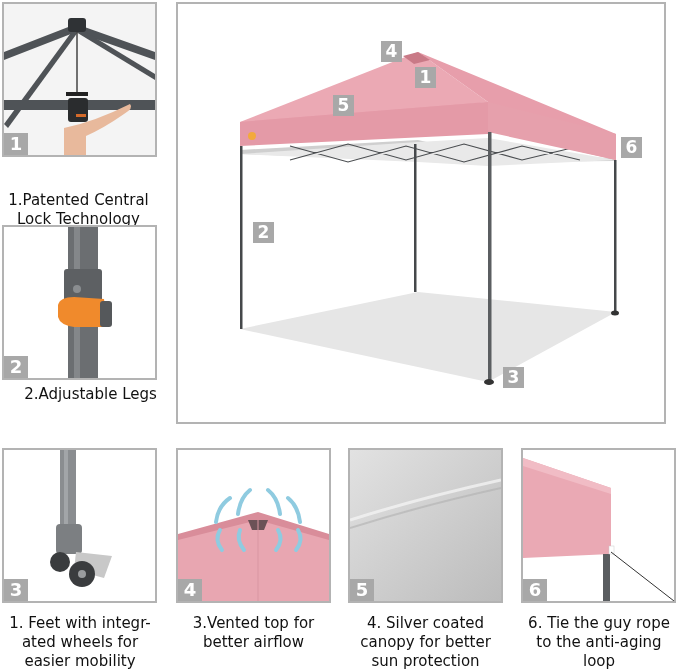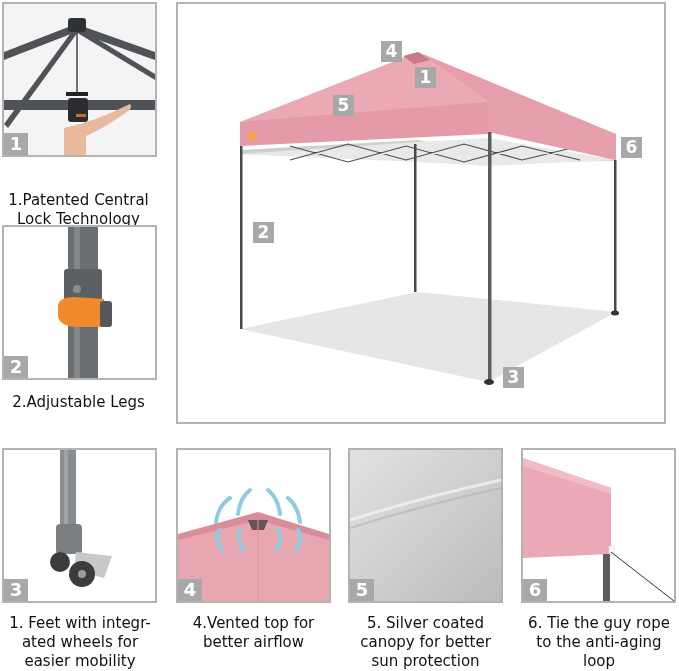--- a/index.html
+++ b/index.html
@@ -37,21 +37,21 @@
     <rect width="151" height="151" fill="#fff"></rect>
     <rect x="64" y="0" width="30" height="151" fill="#6b6e71"></rect>
     <rect x="70" y="0" width="6" height="151" fill="#84878a"></rect>
     <rect x="60" y="42" width="38" height="40" rx="3" fill="#5d6063"></rect>
     <circle cx="73" cy="62" r="4" fill="#8a8d90"></circle>
     <path d="M54 78 Q56 70 70 70 L100 72 L104 100 L70 100 Q56 98 54 90Z" fill="#f08a2c"></path>
     <rect x="96" y="74" width="12" height="26" rx="3" fill="#55585b"></rect>
   </svg>
   <div class="badge corner-badge">2</div>
 </div>
-<div class="caption" style="left:0;top:393px;width:157px;">2.Adjustable Legs</div>
+<div class="caption" style="left:0;top:385px;width:157px;padding-left:12px;">2.Adjustable Legs</div>
 
 <div class="panel" style="left:176px;top:2px;width:490px;height:422px;">
   <svg width="486" height="418" viewBox="0 0 486 418">
     <rect width="486" height="418" fill="#fff"></rect>
 
     <polygon points="62,325 240,288 438,308 310,378" fill="#e6e6e6"></polygon>
 
     <polygon points="62,146 240,136 310,152 438,154 438,157 310,158 240,156 62,150" fill="#cfcfcf"></polygon>
     <polygon points="62,150 240,138 310,134 438,156 310,162 240,158" fill="#e9e9e9"></polygon>
     <path d="M112,142 L170,158 L228,142 L286,158 L344,142 L402,156 M112,156 L170,140 L228,156 L286,140 L344,156 L402,142" stroke="#4a4d50" stroke-width="1.2" fill="none"></path>
@@ -109,39 +109,39 @@
       <path d="M102 64 Q100 48 90 40"></path>
         <path d="M122 72 Q120 56 110 48"></path>
       <path d="M44 100 Q36 90 42 80"></path>
         <path d="M66 100 Q58 90 62 80"></path>
       <path d="M98 100 Q106 90 100 80"></path>
         <path d="M118 100 Q126 90 120 80"></path>
     </g>
   </svg>
   <div class="badge corner-badge">4</div>
 </div>
-<div class="caption" style="left:172px;top:614px;width:163px;">4.Vented top for
+<div class="caption" style="left:172px;top:614px;width:163px;">3.Vented top for
 better airflow</div>
 
 <div class="panel" style="left:348px;top:448px;width:155px;height:155px;">
   <svg width="151" height="151" viewBox="0 0 151 151">
     <defs>
       <linearGradient id="silver" x1="0" y1="0" x2="1" y2="1">
         <stop offset="0" stop-color="#e2e2e2"></stop>
           <stop offset="0.5" stop-color="#cfcfcf"></stop>
           <stop offset="1" stop-color="#bcbcbc"></stop>
       </linearGradient>
     </defs>
     <rect width="151" height="151" fill="url(#silver)"></rect>
     <path d="M0 70 Q70 48 151 30" stroke="#f2f2f2" stroke-width="3" fill="none" opacity="0.8"></path>
     <path d="M0 78 Q70 56 151 38" stroke="#b0b0b0" stroke-width="2" fill="none" opacity="0.6"></path>
   </svg>
   <div class="badge corner-badge">5</div>
 </div>
-<div class="caption" style="left:344px;top:614px;width:163px;">5. Silver coated
+<div class="caption" style="left:344px;top:614px;width:163px;">4. Silver coated
 canopy for better
 sun protection</div>
 
 <div class="panel" style="left:521px;top:448px;width:155px;height:155px;">
   <svg width="151" height="151" viewBox="0 0 151 151">
     <rect width="151" height="151" fill="#fff"></rect>
     <polygon points="0,8 88,38 88,104 0,108" fill="#eaa9b4"></polygon>
     <polygon points="0,8 88,38 88,44 0,16" fill="#f1bcc5"></polygon>
     <rect x="80" y="104" width="7" height="47" fill="#5a5d60"></rect>
     <rect x="86" y="96" width="5" height="8" fill="#fff" stroke="#ccc" stroke-width="0.5"></rect>

